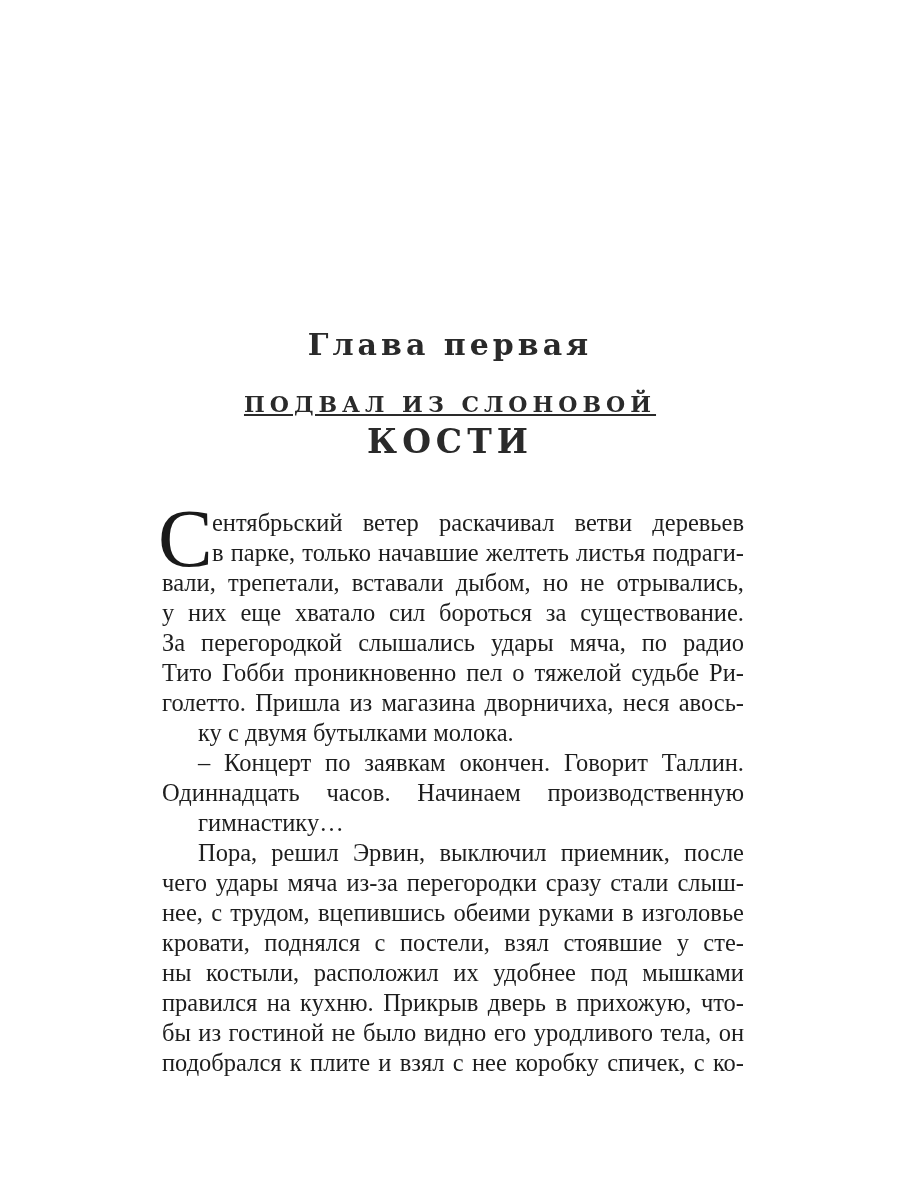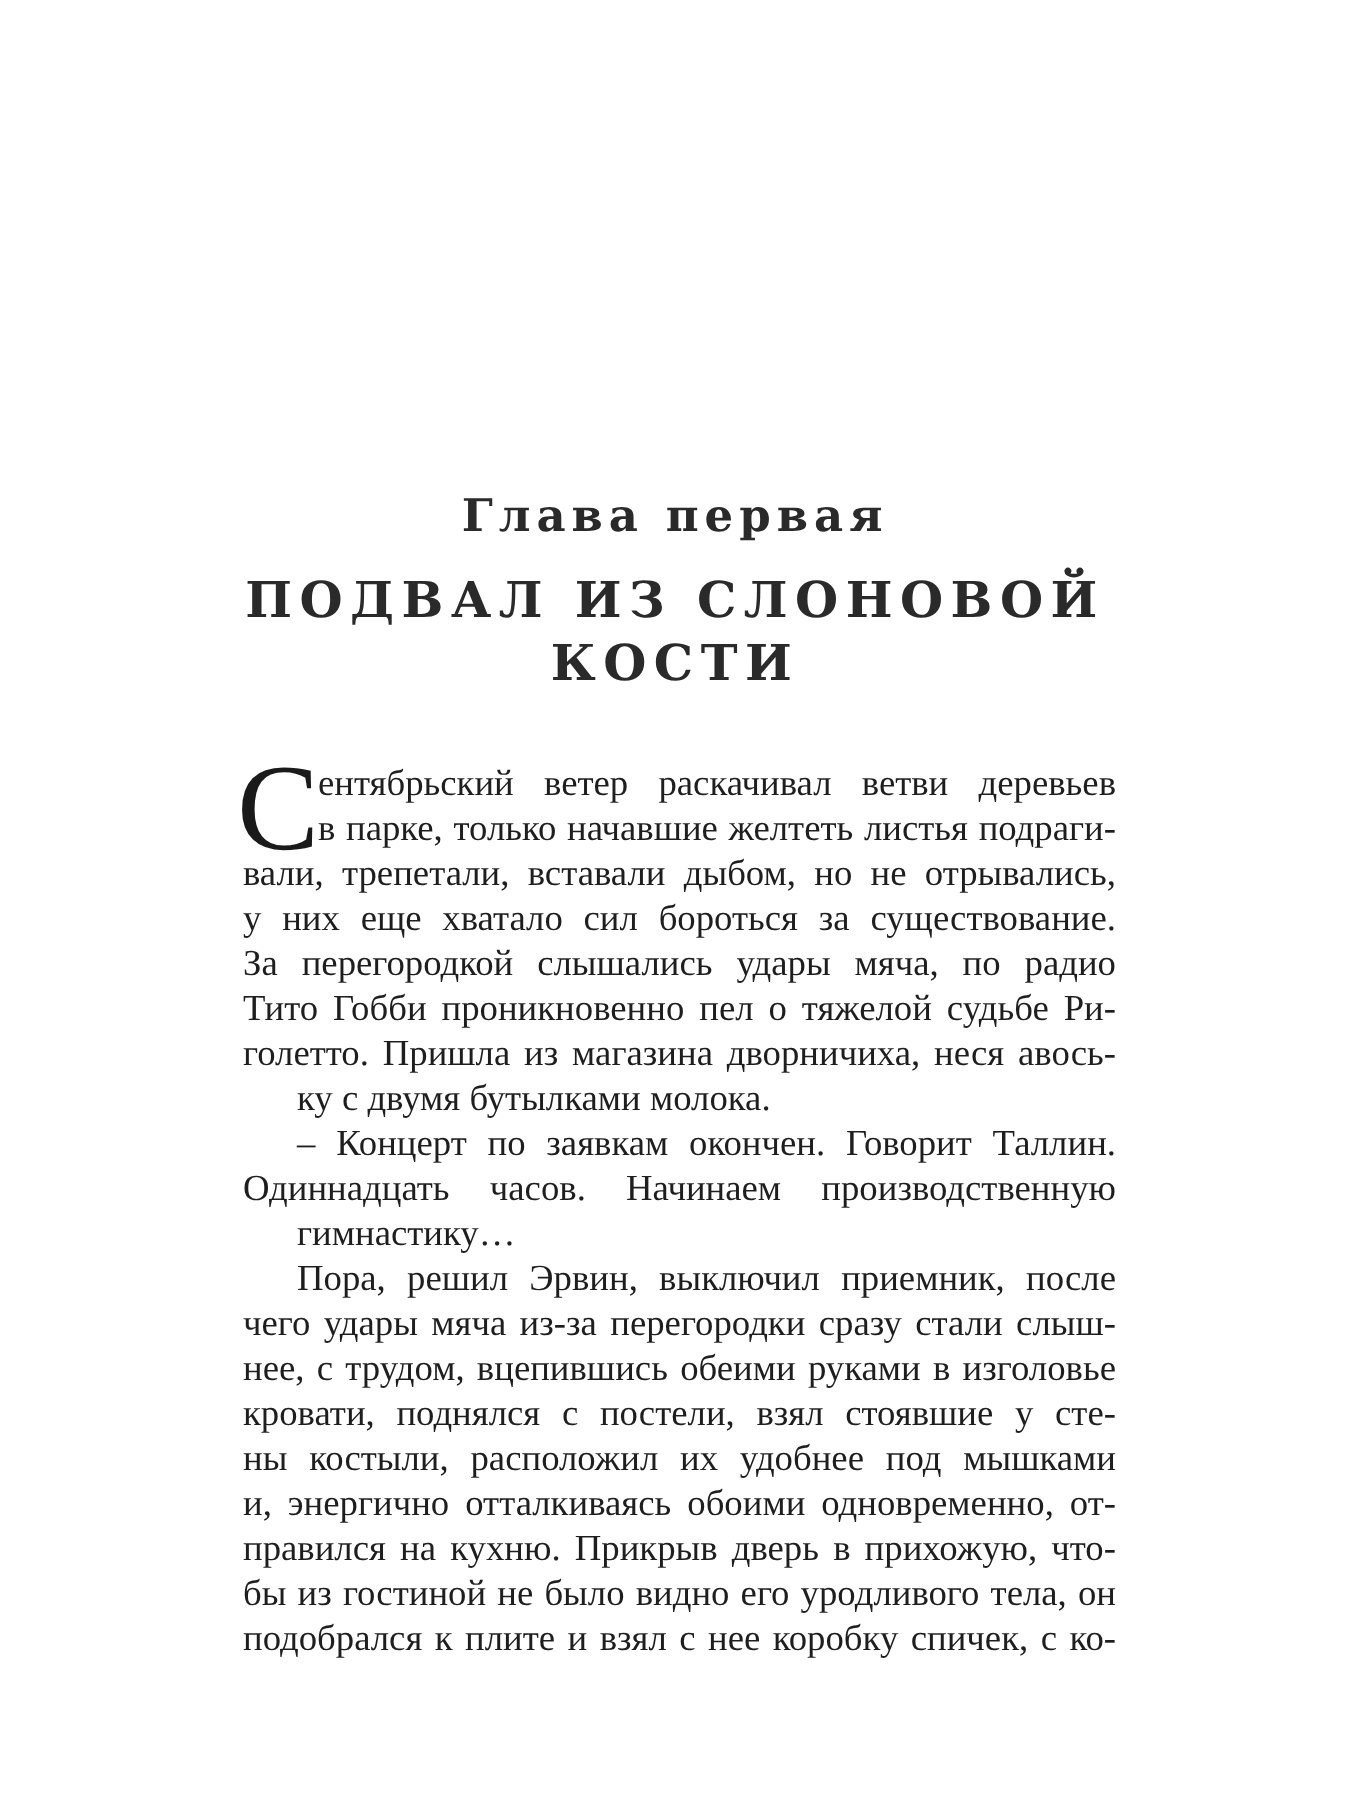--- a/index.html
+++ b/index.html
@@ -8,21 +8,21 @@
     position: relative; overflow: hidden;
     font-family: "Liberation Serif", "DejaVu Serif", serif;
     color: #1e1e1e;
   }
   .heading {
     position: absolute; left: 0; width: 900px; text-align: center;
     font-family: "DejaVu Serif", "Liberation Serif", serif;
     font-weight: bold; color: #2a2a2a;
   }
   .h-chapter { top: 327px; font-size: 30px; letter-spacing: 4px; }
-  .h-title1 { top: 380px; font-size: 33px; letter-spacing: 5px; }
+  .h-title1 { top: 391px; font-size: 22px; letter-spacing: 5px; text-decoration: underline; }
   .h-title2 { top: 422px; font-size: 33px; letter-spacing: 5px; }
 
   .body-text {
     position: absolute; left: 162px; width: 582px; top: 508px;
     font-size: 24.5px;
   }
   .line {
     display: block; height: 30px; line-height: 30px;
     text-align: justify; text-align-last: justify; white-space: nowrap;
   }
@@ -62,18 +62,17 @@
     <span class="line">Одиннадцать часов. Начинаем производственную</span>
     <span class="line last">гимнастику…</span>
   </div>
 
   <div class="line-wrap">
     <span class="line indent">Пора, решил Эрвин, выключил приемник, после</span>
     <span class="line">чего удары мяча из-за перегородки сразу стали слыш-</span>
     <span class="line">нее, с трудом, вцепившись обеими руками в изголовье</span>
     <span class="line">кровати, поднялся с постели, взял стоявшие у сте-</span>
     <span class="line">ны костыли, расположил их удобнее под мышками</span>
-    <span class="line">и, энергично отталкиваясь обоими одновременно, от-</span>
     <span class="line">правился на кухню. Прикрыв дверь в прихожую, что-</span>
     <span class="line">бы из гостиной не было видно его уродливого тела, он</span>
     <span class="line">подобрался к плите и взял с нее коробку спичек, с ко-</span>
   </div>
 </div>
 
 </body></html>

